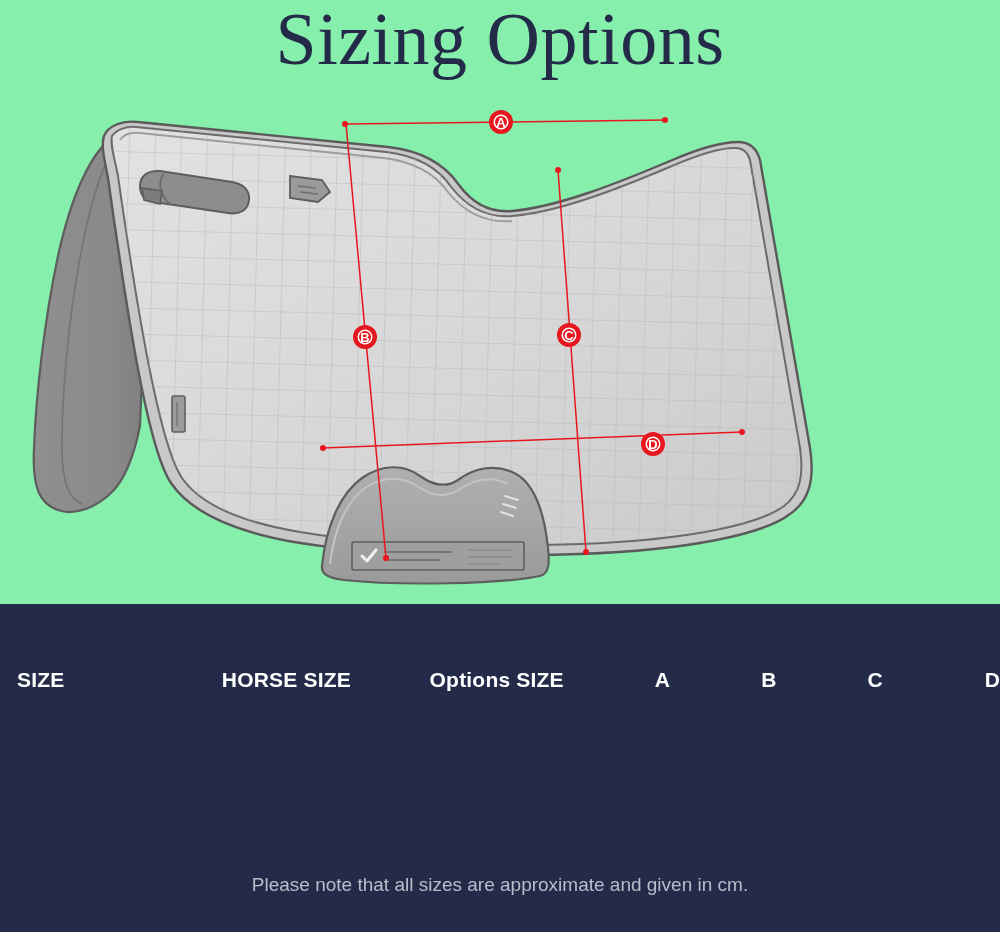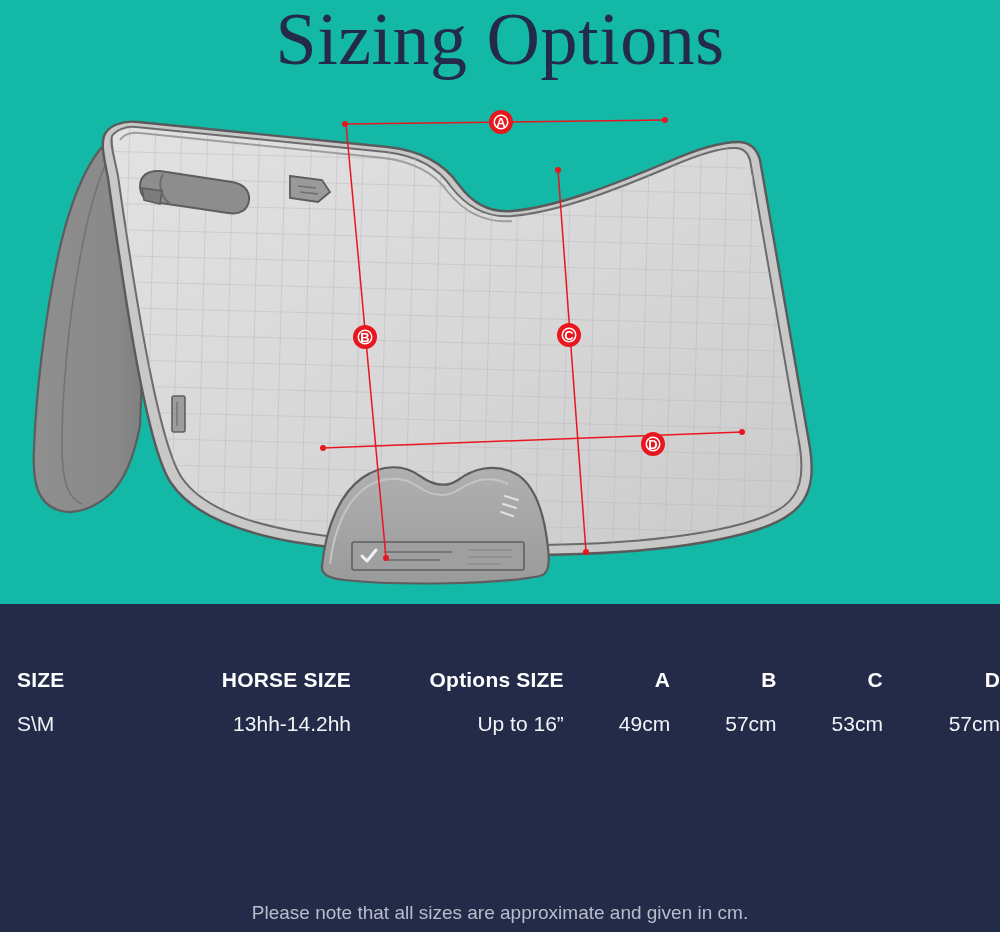--- a/index.html
+++ b/index.html
@@ -15,21 +15,21 @@
     overflow: hidden;
     font-family: "Liberation Sans", sans-serif;
   }
 
   
   #top-section {
     position: absolute;
     left: 0; top: 0;
     width: 1000px;
     height: 604px;
-    background: #14b8a6;
+    background: #86efac;
   }
   #page-title {
     position: absolute;
     left: 0; top: -4px;
     width: 1000px;
     text-align: center;
     font-family: "Liberation Serif", "DejaVu Serif", serif;
     font-size: 74px;
     line-height: 86px;
     letter-spacing: 0.5px;
@@ -93,21 +93,20 @@
     padding-left: 17px;
   }
   #footer-note {
     position: absolute;
     left: 0;
     top: 270px;
     width: 1000px;
     text-align: center;
     font-size: 19px;
     color: #b9bdcb;
-    margin-top: 28px;
   }
 </style>
 </head>
 <body>
 
 <div id="page">
 
   <div id="top-section">
 
     <div id="page-title">Sizing Options</div>
@@ -343,27 +342,18 @@
           <th class="col-first">SIZE</th>
           <th>HORSE SIZE</th>
           <th>Options SIZE</th>
           <th>A</th>
           <th>B</th>
           <th>C</th>
           <th>D</th>
         </tr>
       </thead>
       <tbody>
-        <tr>
-          <td class="col-first">S\M</td>
-          <td>13hh-14.2hh</td>
-          <td>Up to 16”</td>
-          <td>49cm</td>
-          <td>57cm</td>
-          <td>53cm</td>
-          <td>57cm</td>
-        </tr>
       </tbody>
     </table>
 
     <div id="footer-note">Please note that all sizes are approximate and given in cm.</div>
   </div>
 </div>
 
 </body></html>

